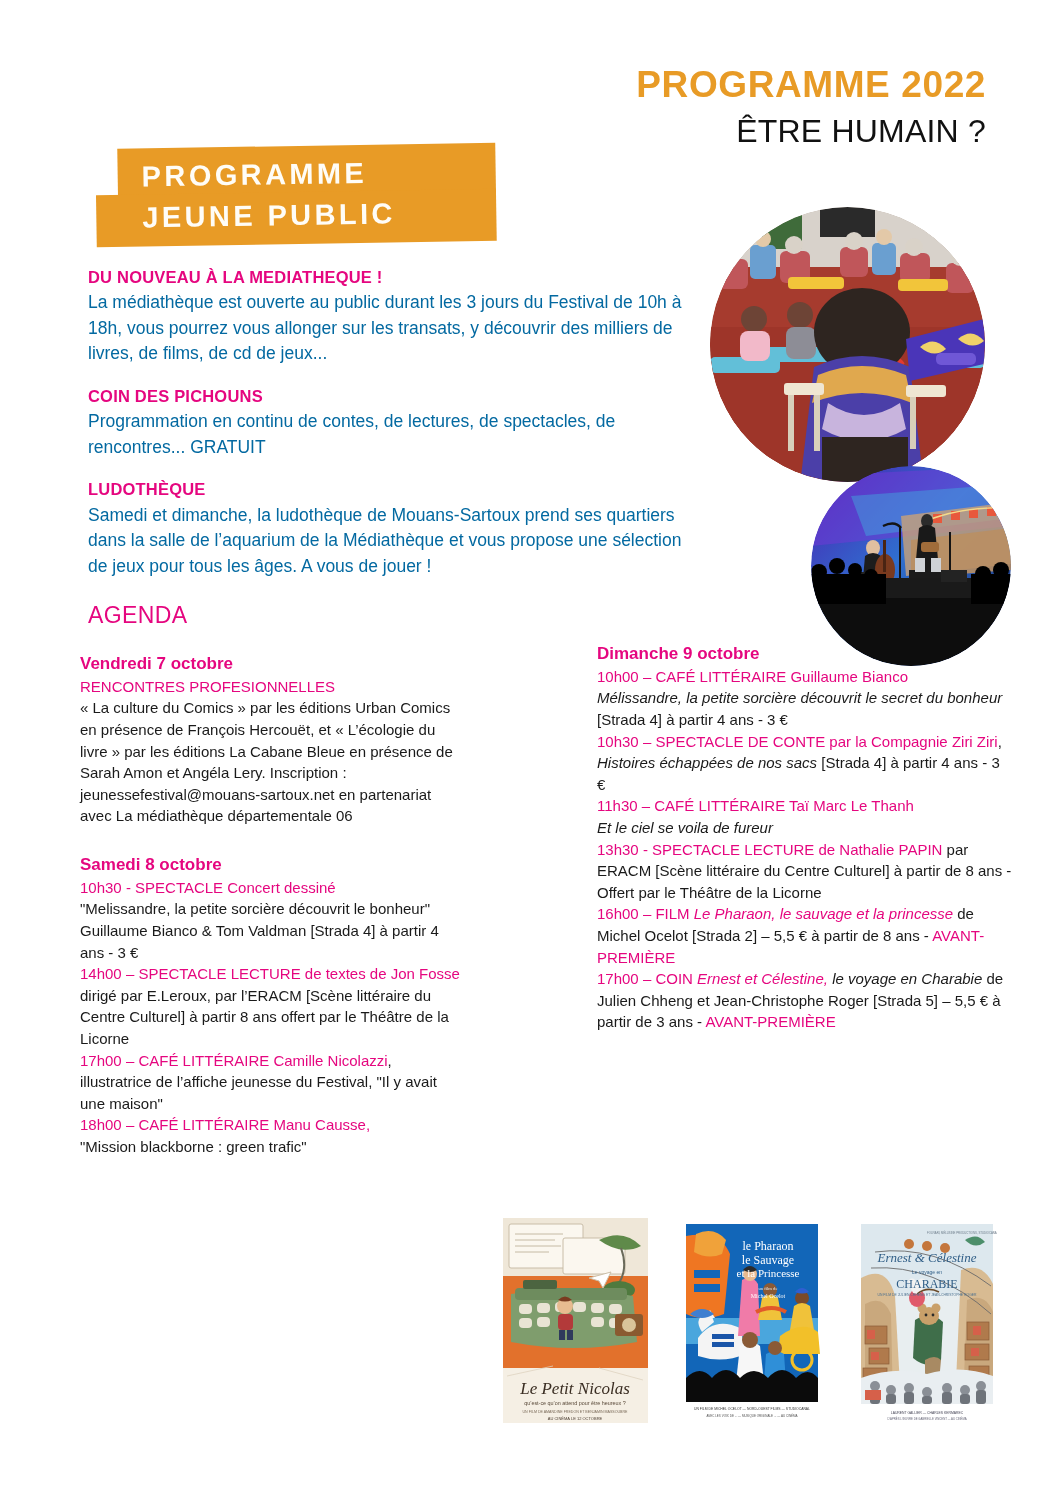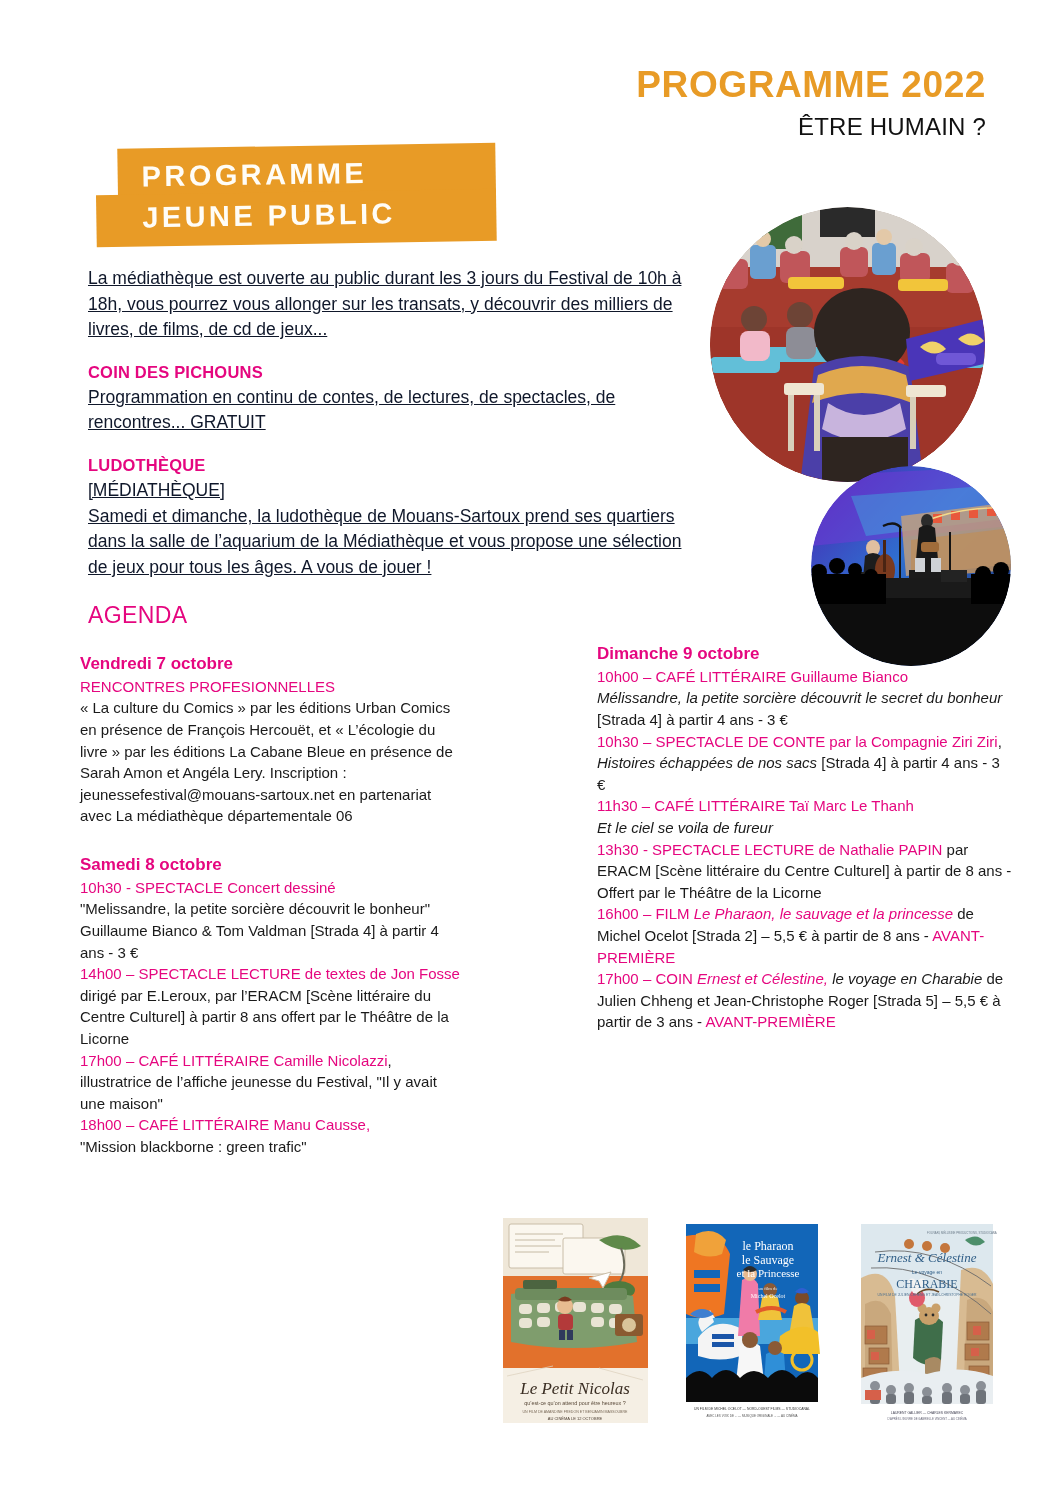--- a/index.html
+++ b/index.html
@@ -13,21 +13,21 @@
   }
   .page{position:relative;width:1061px;height:1500px;}
 
   
   .header{position:absolute;right:75px;top:66px;text-align:right;}
   .prog-year{
     font-size:37px;font-weight:bold;letter-spacing:.6px;
     color:#E89B26;line-height:1.05;white-space:nowrap;
   }
   .theme{
-    font-size:24px;font-weight:normal;letter-spacing:.2px;
+    font-size:32px;font-weight:normal;letter-spacing:.2px;
     color:#111;line-height:1.15;margin-top:8px;white-space:nowrap;
   }
 
   
   .banner{
     position:absolute;left:96px;top:146px;width:400px;height:98px;
     transform:rotate(-0.9deg);
   }
   .banner-bg{position:absolute;inset:0;}
   .banner-bg span{position:absolute;background:#E89B26;}
@@ -49,21 +49,21 @@
   .photo2{left:811px;top:466px;width:200px;height:200px;}
   .photo svg{display:block;width:100%;height:100%;}
 
   
   .intro{position:absolute;left:88px;top:266px;width:600px;}
   .sec-head{
     color:#E5067F;font-weight:bold;font-size:16.5px;
     letter-spacing:.2px;margin:0 0 2px 0;line-height:1.35;
   }
   .body-txt{
-    font-size:17.5px;line-height:1.46;color:#0f172a;margin:0;text-decoration:underline;
+    font-size:17.5px;line-height:1.46;color:#0369a1;margin:0;
   }
   .gap-sm{height:18px;}
   .agenda-head{
     position:absolute;left:88px;top:602px;
     color:#E5067F;font-weight:normal;font-size:23px;letter-spacing:.4px;
   }
 
   
   .col-left{position:absolute;left:80px;top:652px;width:382px;}
   .col-right{position:absolute;left:597px;top:642px;width:415px;}
@@ -244,27 +244,27 @@
             <circle cx="172" cy="108" r="8"></circle>
             <circle cx="190" cy="104" r="8"></circle>
           <rect x="0" y="108" width="75" height="30"></rect>
             <rect x="160" y="108" width="40" height="30"></rect>
         </g>
       </g>
     </svg>
   </div>
 
   <div class="intro">
+    <p class="sec-head">DU  NOUVEAU À LA MEDIATHEQUE !</p>
     <p class="body-txt">La médiathèque est ouverte au public durant les 3 jours du Festival de 10h à 18h, vous pourrez vous allonger sur les transats, y découvrir des milliers de livres, de films, de cd de jeux...</p>
     <div class="gap-sm"></div>
     <p class="sec-head">COIN DES PICHOUNS</p>
     <p class="body-txt">Programmation en continu de contes, de lectures, de spectacles, de rencontres...  GRATUIT</p>
     <div class="gap-sm"></div>
     <p class="sec-head">LUDOTHÈQUE</p>
-    <p class="body-txt">[MÉDIATHÈQUE]</p>
     <p class="body-txt">Samedi et dimanche, la ludothèque de Mouans-Sartoux prend ses quartiers dans la salle de l’aquarium de la Médiathèque et vous propose une sélection de jeux pour tous les âges.  A vous de jouer !</p>
   </div>
 
   <div class="agenda-head">AGENDA</div>
 
   <div class="col-left">
     <p class="day">Vendredi 7 octobre</p>
     <p class="ev">
       <span class="pk">RENCONTRES PROFESIONNELLES</span><br>
       <span class="blk">« La culture du Comics » par les éditions Urban Comics en présence de François Hercouët, et « L’écologie du livre » par les éditions La Cabane Bleue en présence de Sarah Amon et Angéla Lery. Inscription : jeunessefestival@mouans-sartoux.net en partenariat avec La médiathèque départementale 06</span>

